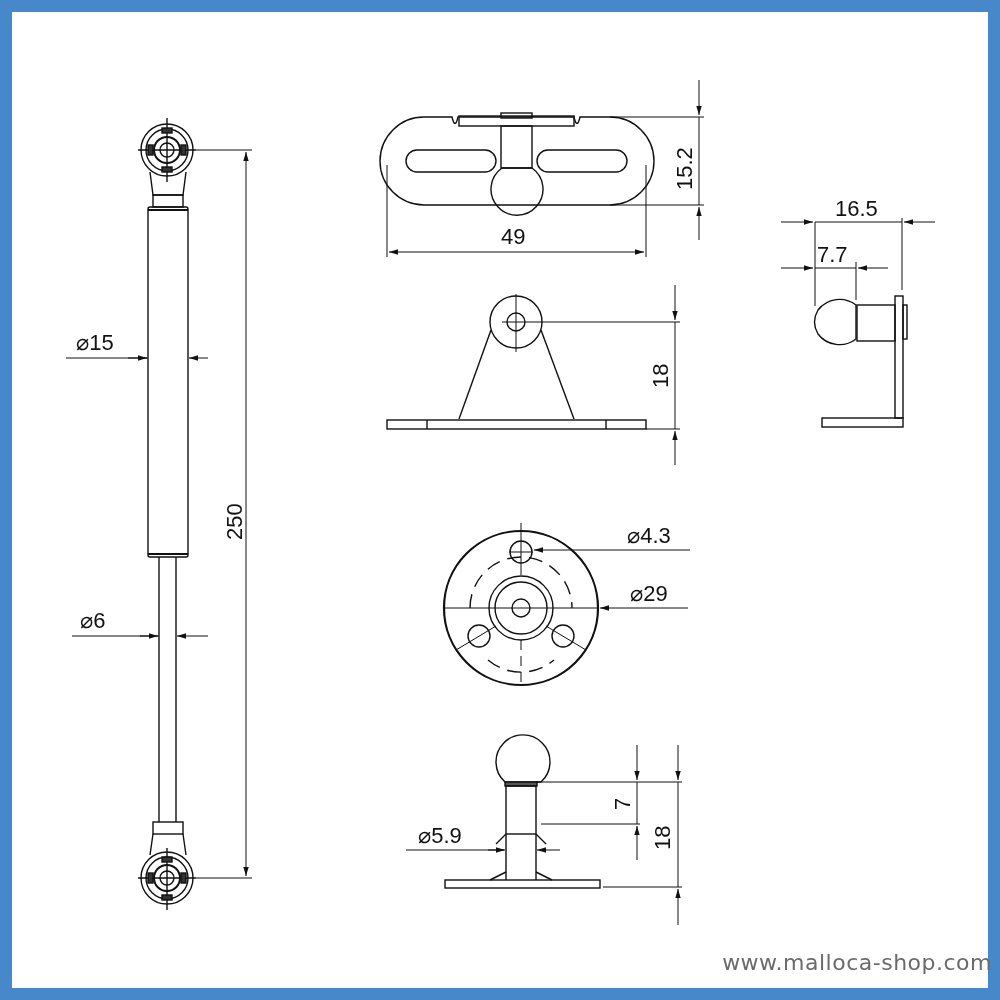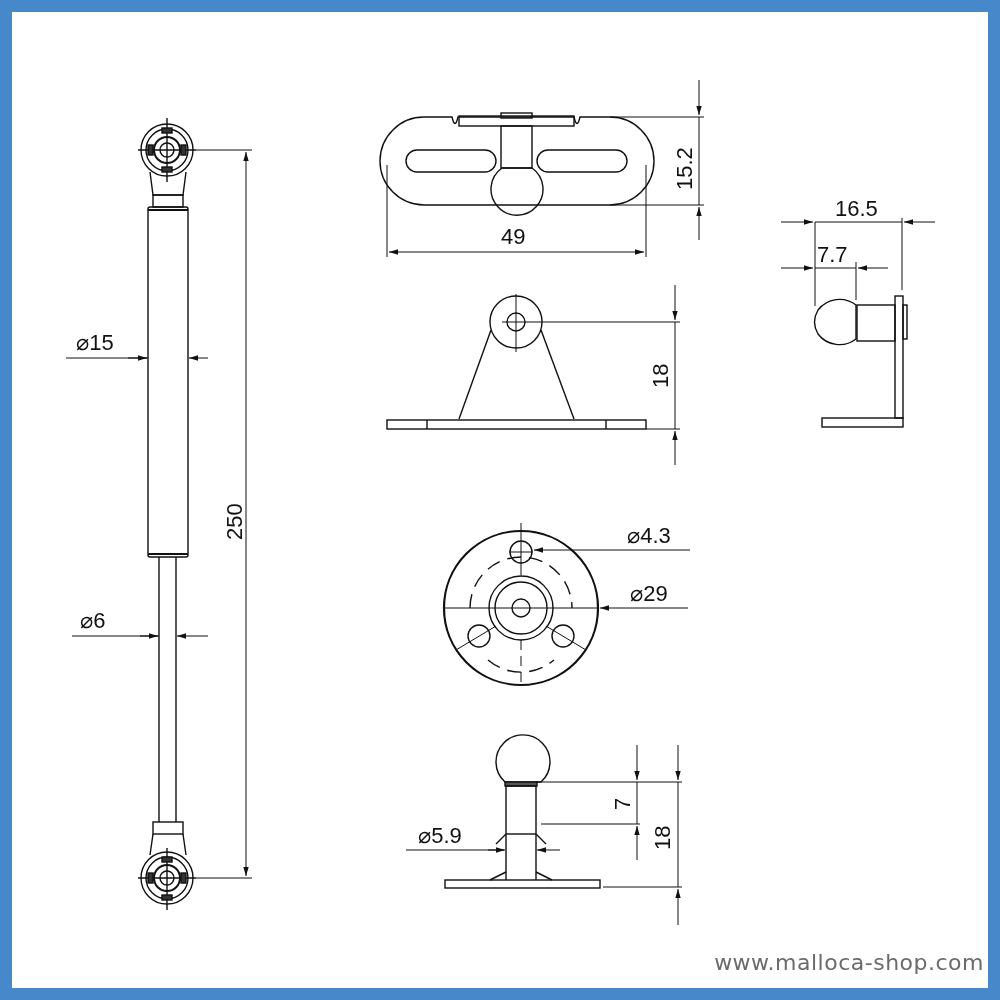--- a/index.html
+++ b/index.html
@@ -1,20 +1,20 @@
 <!DOCTYPE html>
 <html><head>
 <meta charset="utf-8">
 <style>
   html, body { margin: 0; padding: 0; }
   body { width: 1000px; height: 1000px; background: #4688c9; position: relative; overflow: hidden; }
   .frame { position: absolute; left: 12px; top: 12px; width: 976px; height: 976px; background: #ffffff; }
   svg.drawing { position: absolute; left: 0; top: 0; width: 1000px; height: 1000px; }
   .dim { font-family: "Liberation Sans", sans-serif; font-size: 22px; fill: #111; }
-  .watermark { position: absolute; right: 16px; top: 950px; font-family: "DejaVu Sans", sans-serif; font-size: 22px; color: #6b6b6b; letter-spacing: 0.5px; }
+  .watermark { position: absolute; right: 8px; top: 950px; font-family: "DejaVu Sans", sans-serif; font-size: 22px; color: #6b6b6b; letter-spacing: 0.5px; }
 </style>
 </head>
 <body>
 
 <div class="frame"></div>
 
 <svg class="drawing" viewBox="0 0 1000 1000">
   <defs>
     <marker id="arr" viewBox="0 0 10 10" refX="10" refY="5" markerWidth="9" markerHeight="9" orient="auto-start-reverse">
       <path d="M0,2 L10,5 L0,8 z" fill="#111"></path>

